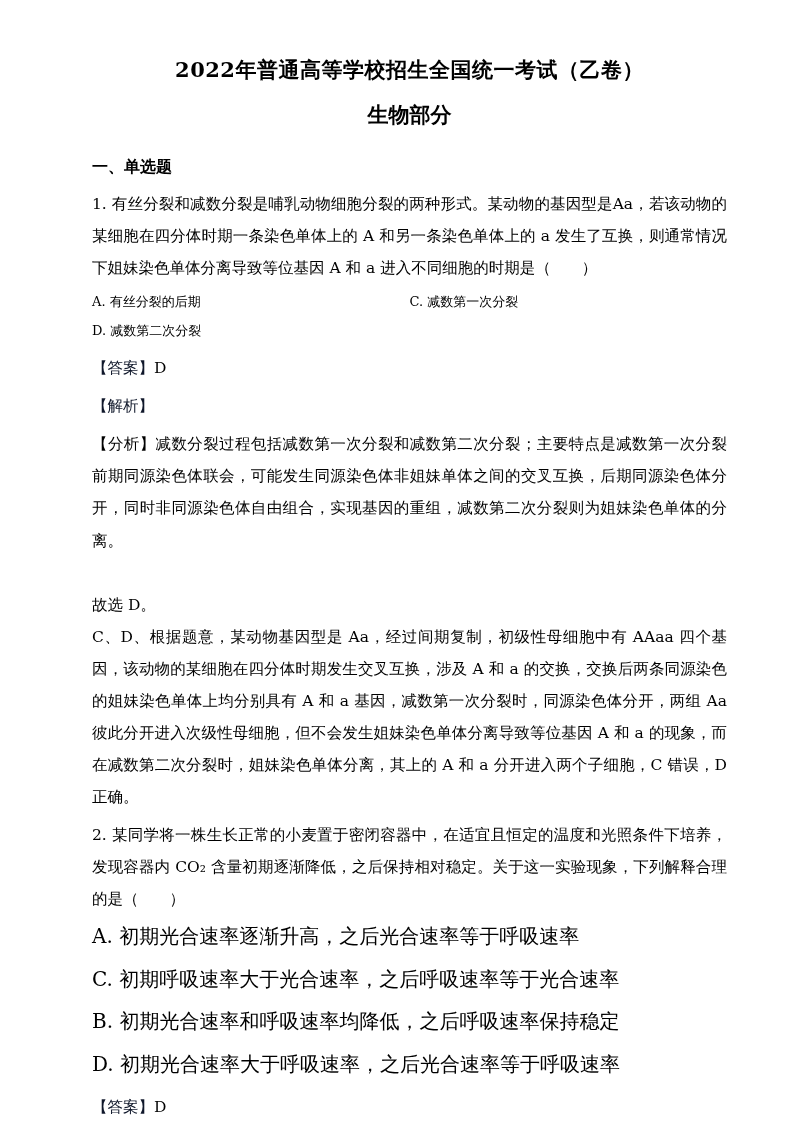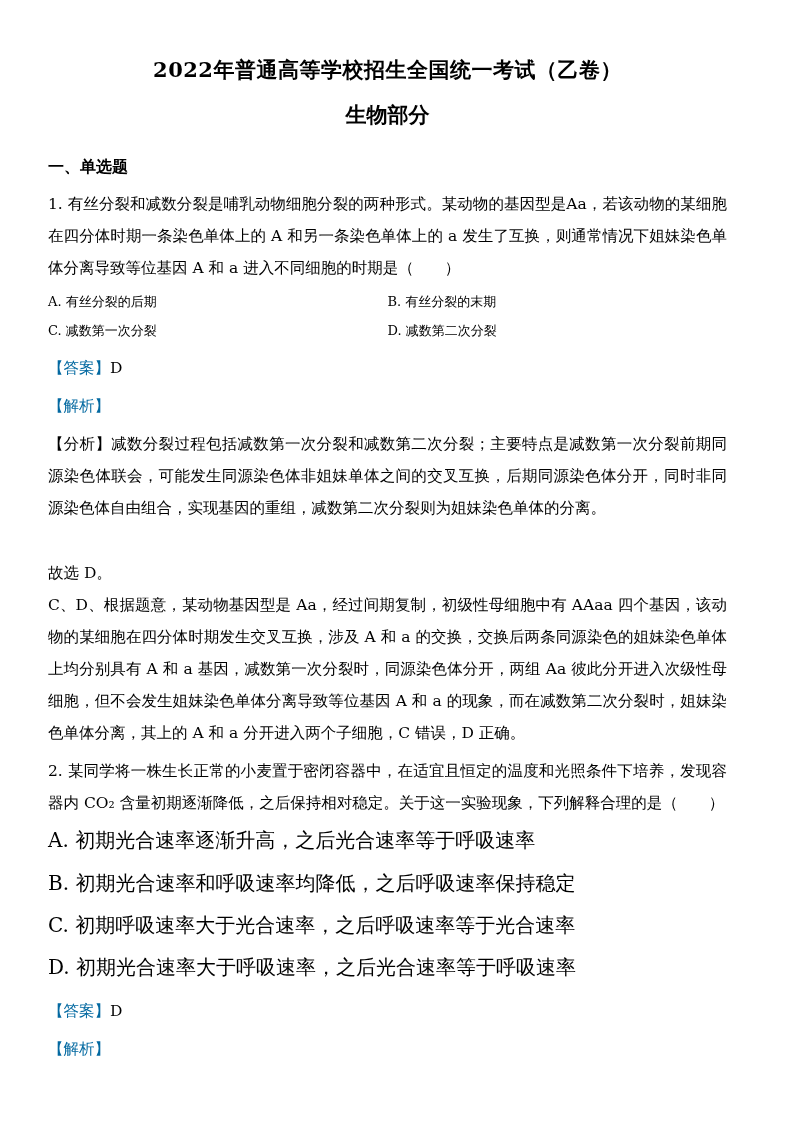--- a/index.html
+++ b/index.html
@@ -10,21 +10,21 @@
   }
   body {
     font-family: "DejaVu Serif", "Liberation Serif", serif;
     color: #000000;
   }
   .page {
     width: 793px;
     height: 1122px;
     margin: 0 auto;
     background: #ffffff;
-    padding: 52px 66px 40px 48px;
+    padding: 52px 66px 40px 92px;
     overflow: hidden;
   }
   .doc-title {
     font-size: 21px;
     font-weight: 700;
     text-align: center;
     margin: 0 0 4px 0;
     line-height: 1.7;
     letter-spacing: 0.5px;
   }
@@ -56,21 +56,21 @@
     margin: 4px 0 0 0;
   }
   .option-row {
     margin: 1px 0;
   }
   .options-list .option-row {
     font-size: 20px;
     line-height: 2.07;
   }
   .tag-blue {
-    color: #0369a1;
+    color: #0f172a;
   }
   .answer-line {
     font-size: 15.5px;
     line-height: 2.07;
     margin: 6px 0 0 0;
   }
   .gap { height: 32px; }
 </style>
 </head>
 <body>
@@ -79,21 +79,20 @@
 
   <h1 class="doc-title">2022年普通高等学校招生全国统一考试（乙卷）</h1>
   <h2 class="doc-subtitle">生物部分</h2>
 
   <h3 class="section-heading">一、单选题</h3>
 
   <p class="para">1. 有丝分裂和减数分裂是哺乳动物细胞分裂的两种形式。某动物的基因型是Aa，若该动物的某细胞在四分体时期一条染色单体上的 A 和另一条染色单体上的 a 发生了互换，则通常情况下姐妹染色单体分离导致等位基因 A 和 a 进入不同细胞的时期是（　　）</p>
 
   <div class="options-grid">
     <div class="option-row">A. 有丝分裂的后期</div>
-    <div class="option-row">B. 有丝分裂的末期</div>
     <div class="option-row">C. 减数第一次分裂</div>
     <div class="option-row">D. 减数第二次分裂</div>
   </div>
 
   <p class="answer-line"><span class="tag-blue">【答案】</span><span>D</span></p>
 
   <p class="answer-line"><span class="tag-blue">【解析】</span></p>
 
   <p class="para">【分析】减数分裂过程包括减数第一次分裂和减数第二次分裂；主要特点是减数第一次分裂前期同源染色体联会，可能发生同源染色体非姐妹单体之间的交叉互换，后期同源染色体分开，同时非同源染色体自由组合，实现基因的重组，减数第二次分裂则为姐妹染色单体的分离。</p>
 
@@ -101,22 +100,22 @@
   <div class="gap"></div>
 
   <p class="para tight">故选 D。</p>
 
   <p class="para tight">C、D、根据题意，某动物基因型是 Aa，经过间期复制，初级性母细胞中有 AAaa 四个基因，该动物的某细胞在四分体时期发生交叉互换，涉及 A 和 a 的交换，交换后两条同源染色的姐妹染色单体上均分别具有 A 和 a 基因，减数第一次分裂时，同源染色体分开，两组 Aa 彼此分开进入次级性母细胞，但不会发生姐妹染色单体分离导致等位基因 A 和 a 的现象，而在减数第二次分裂时，姐妹染色单体分离，其上的 A 和 a 分开进入两个子细胞，C 错误，D 正确。</p>
 
   <p class="para">2. 某同学将一株生长正常的小麦置于密闭容器中，在适宜且恒定的温度和光照条件下培养，发现容器内 CO₂ 含量初期逐渐降低，之后保持相对稳定。关于这一实验现象，下列解释合理的是（　　）</p>
 
   <div class="options-list">
     <div class="option-row">A.  初期光合速率逐渐升高，之后光合速率等于呼吸速率</div>
+    <div class="option-row">C.  初期呼吸速率大于光合速率，之后呼吸速率等于光合速率</div>
     <div class="option-row">B.  初期光合速率和呼吸速率均降低，之后呼吸速率保持稳定</div>
-    <div class="option-row">C.  初期呼吸速率大于光合速率，之后呼吸速率等于光合速率</div>
     <div class="option-row">D.  初期光合速率大于呼吸速率，之后光合速率等于呼吸速率</div>
   </div>
 
   <p class="answer-line"><span class="tag-blue">【答案】</span><span>D</span></p>
 
   <p class="answer-line"><span class="tag-blue">【解析】</span></p>
 
 </div>
 
 </body></html>

